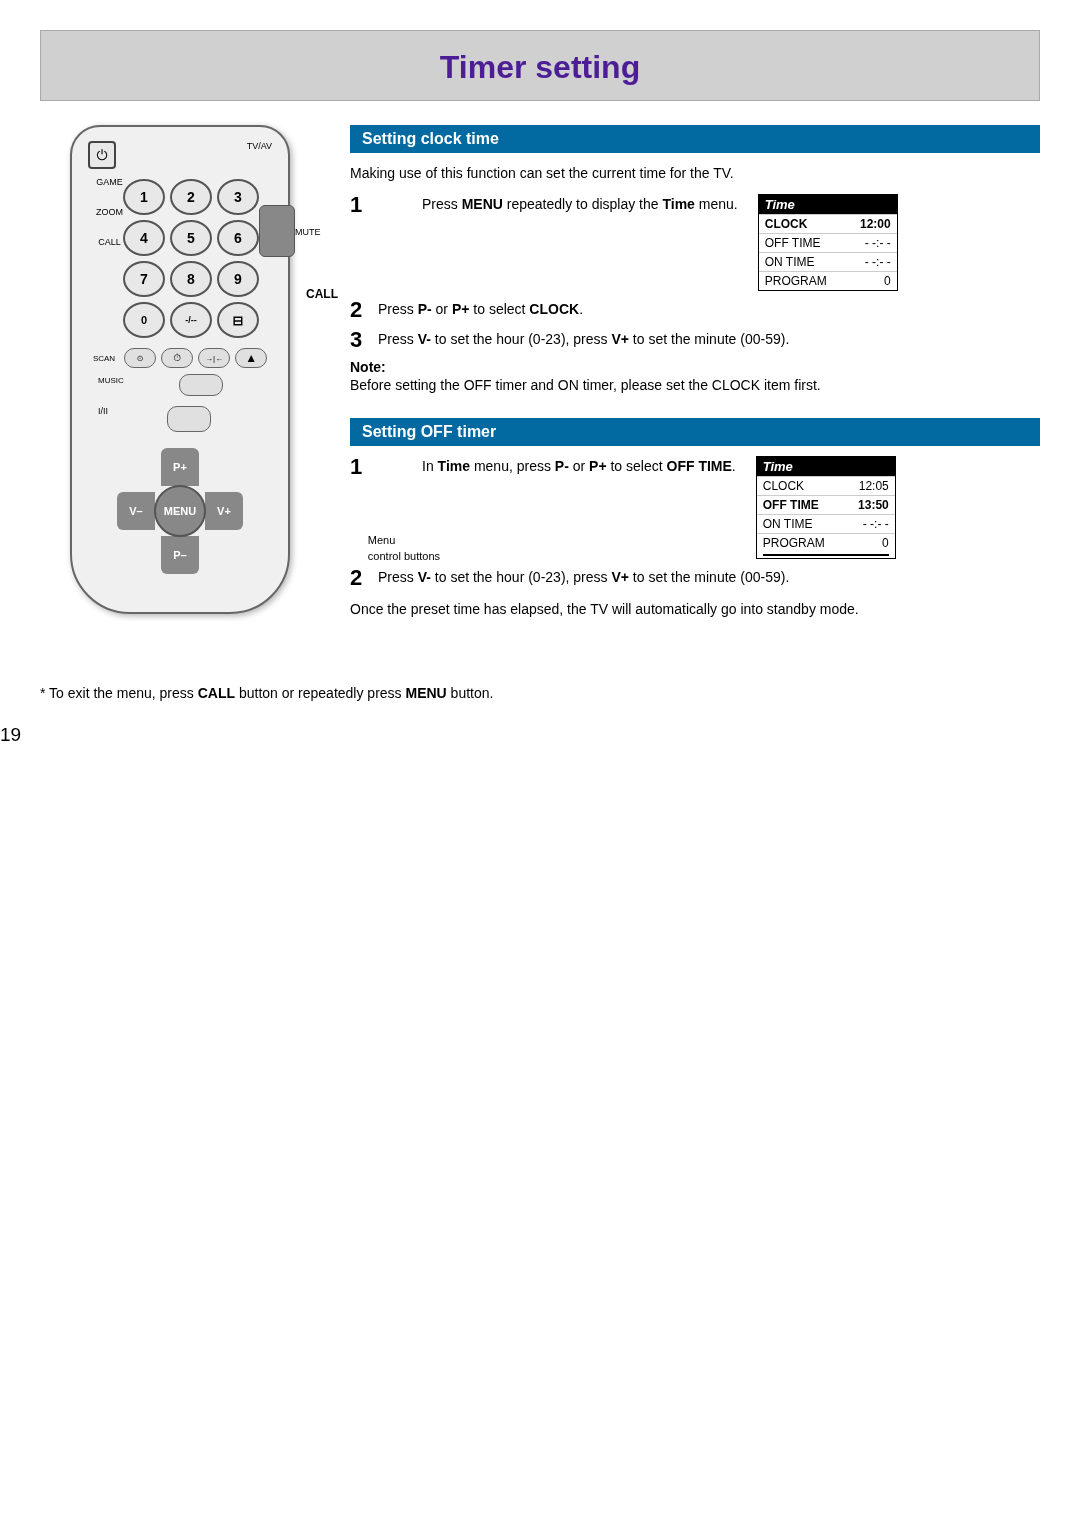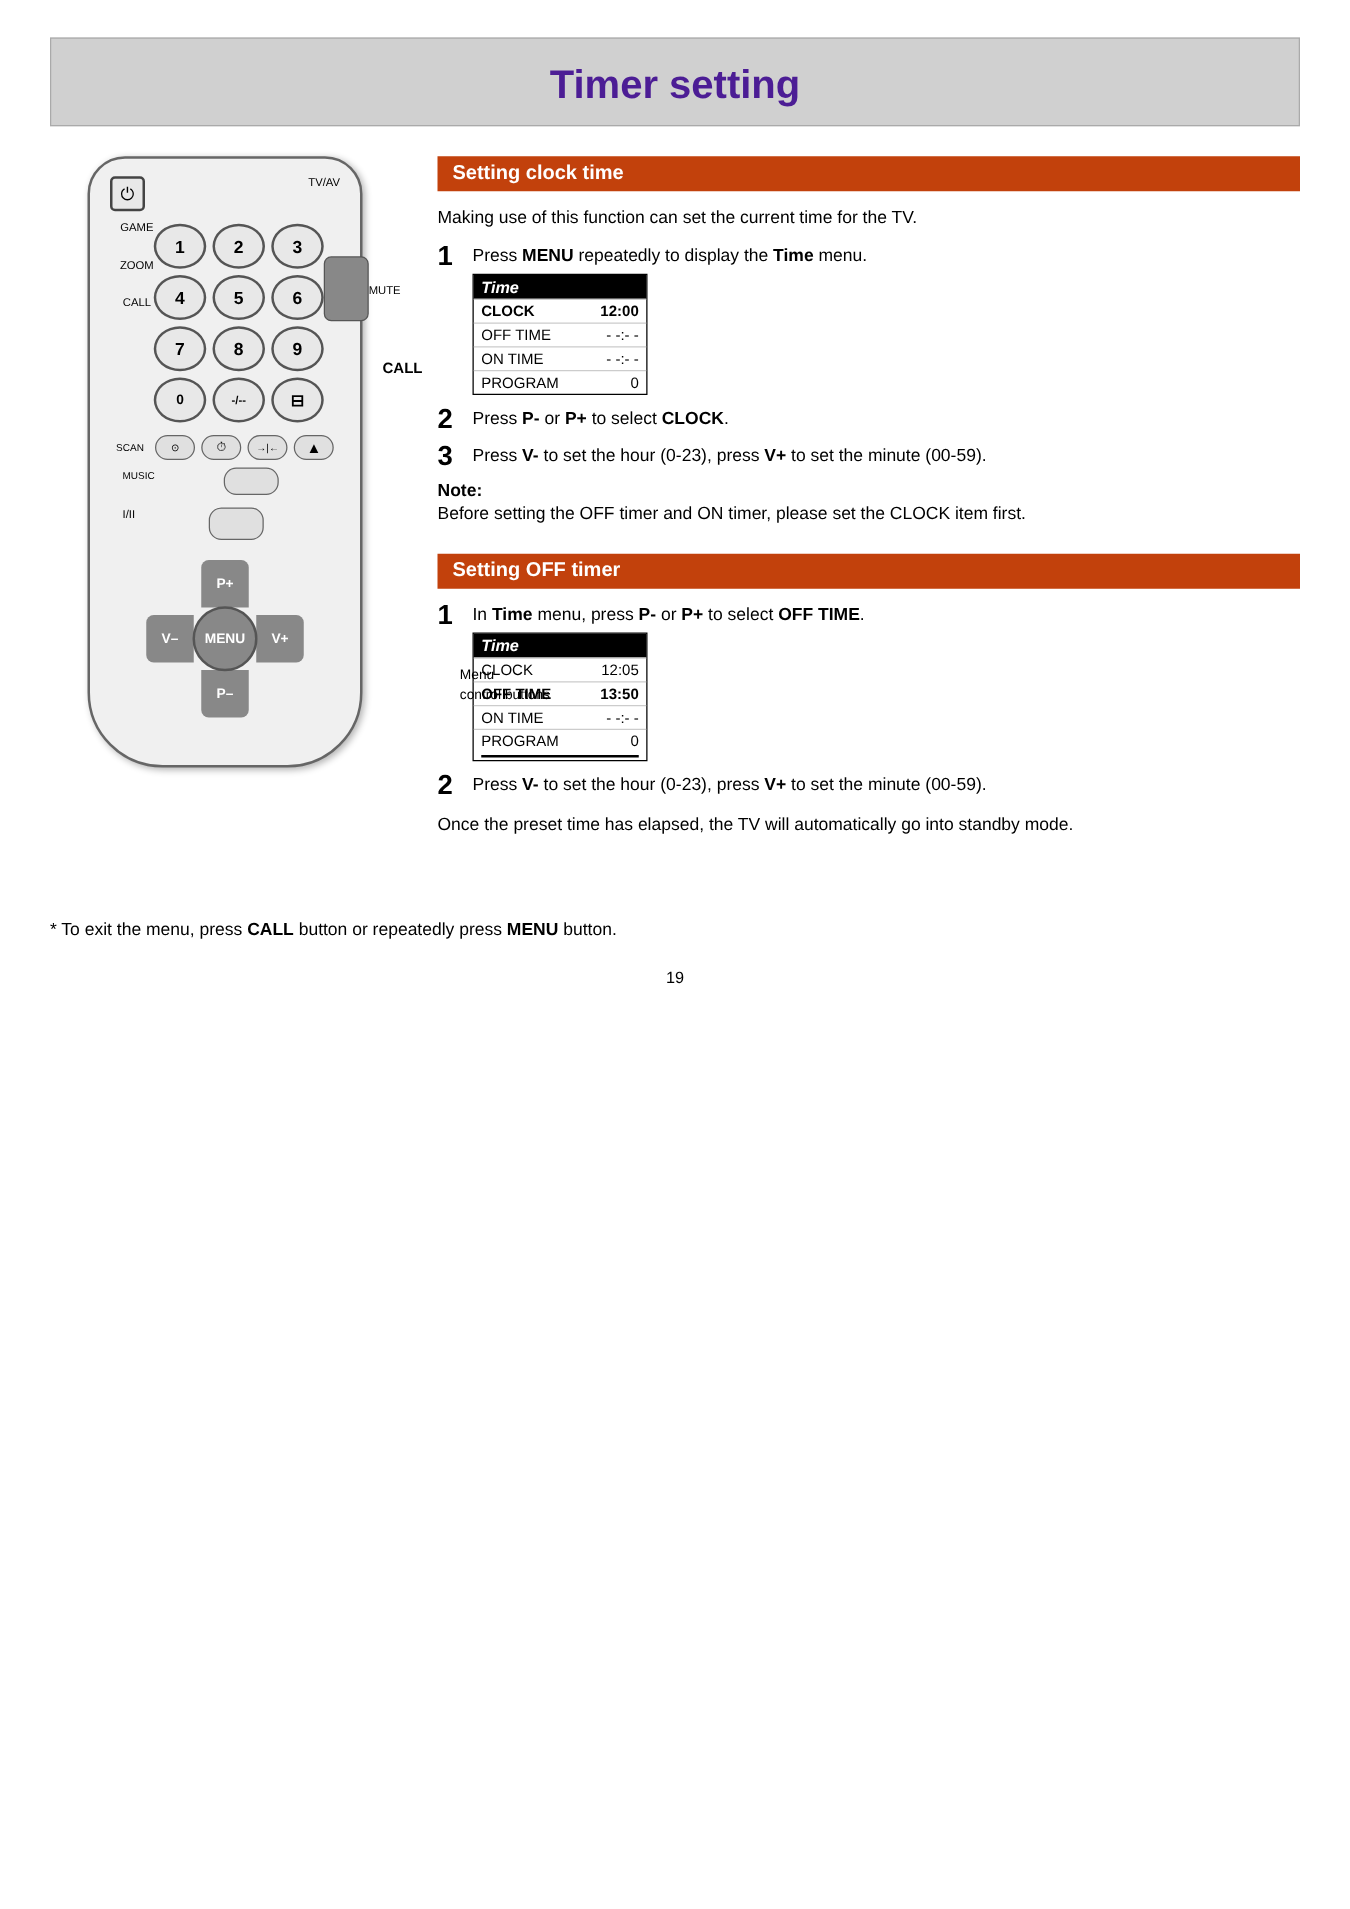--- a/index.html
+++ b/index.html
@@ -43,21 +43,21 @@
       align-items: center;
     }
 
     
     .instructions-section {
       flex: 1;
     }
 
     
     .section-header {
-      background: #c2410c;
+      background: #0369a1;
       color: #fff;
       font-size: 16px;
       font-weight: bold;
       padding: 5px 12px;
       margin-bottom: 10px;
     }
 
     .step-row {
       display: flex;
       align-items: flex-start;
@@ -73,23 +73,24 @@
     }
 
     .step-text {
       font-size: 14px;
       line-height: 1.5;
       flex: 1;
     }
 
     .step-text-with-table {
       display: flex;
-      flex-direction: column;
-      gap: 4px;
+      flex-direction: row;
+      gap: 20px;
       align-items: flex-start;
+      margin-left: 44px;
     }
 
     
     .time-table {
       border: 1px solid #000;
       min-width: 140px;
       font-size: 12px;
     }
     .time-table-header {
       background: #000;
@@ -365,22 +366,21 @@
     }
 
     
     .footer-note {
       margin: 40px 40px 20px;
       font-size: 14px;
       line-height: 1.6;
     }
 
     .page-number {
-      text-align: center;
-      font-size: 13px;
+      font-size: 19px;
       margin-top: 10px;
     }
 
     b { font-weight: bold; }
     i { font-style: italic; }
 
     .section-gap {
       margin-bottom: 22px;
     }
   </style>

